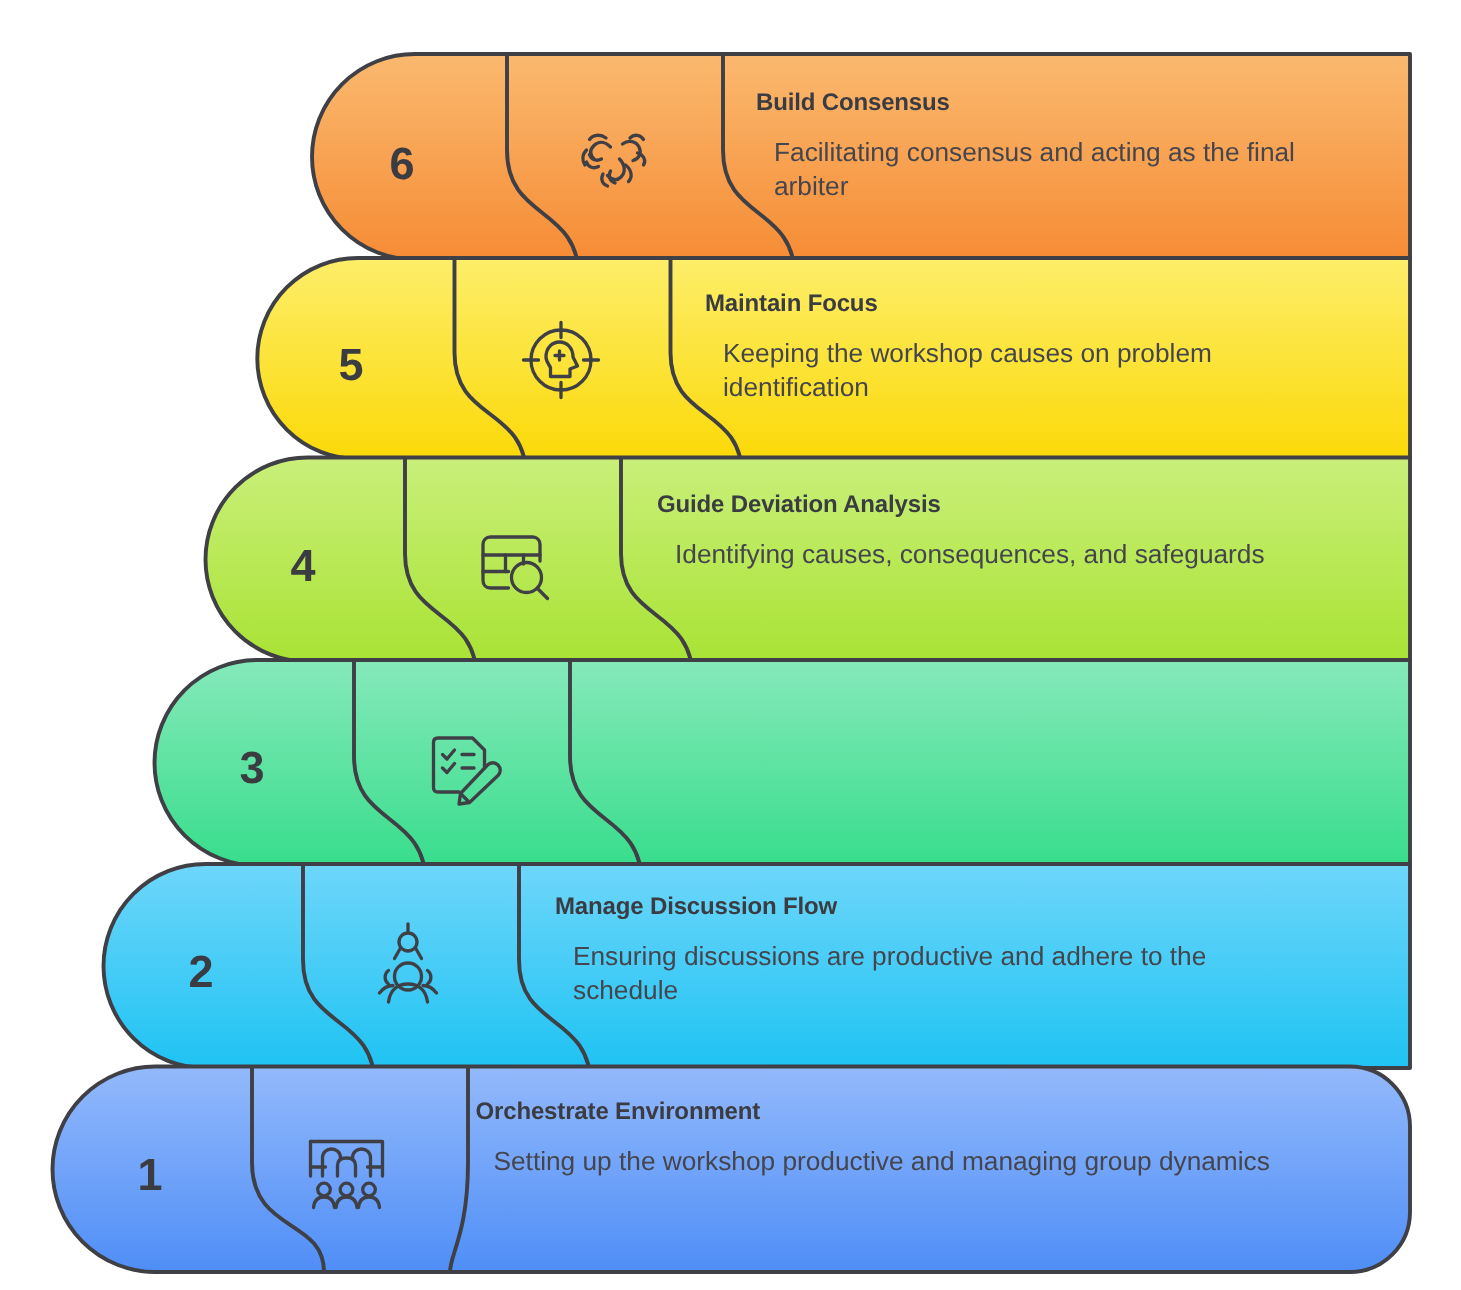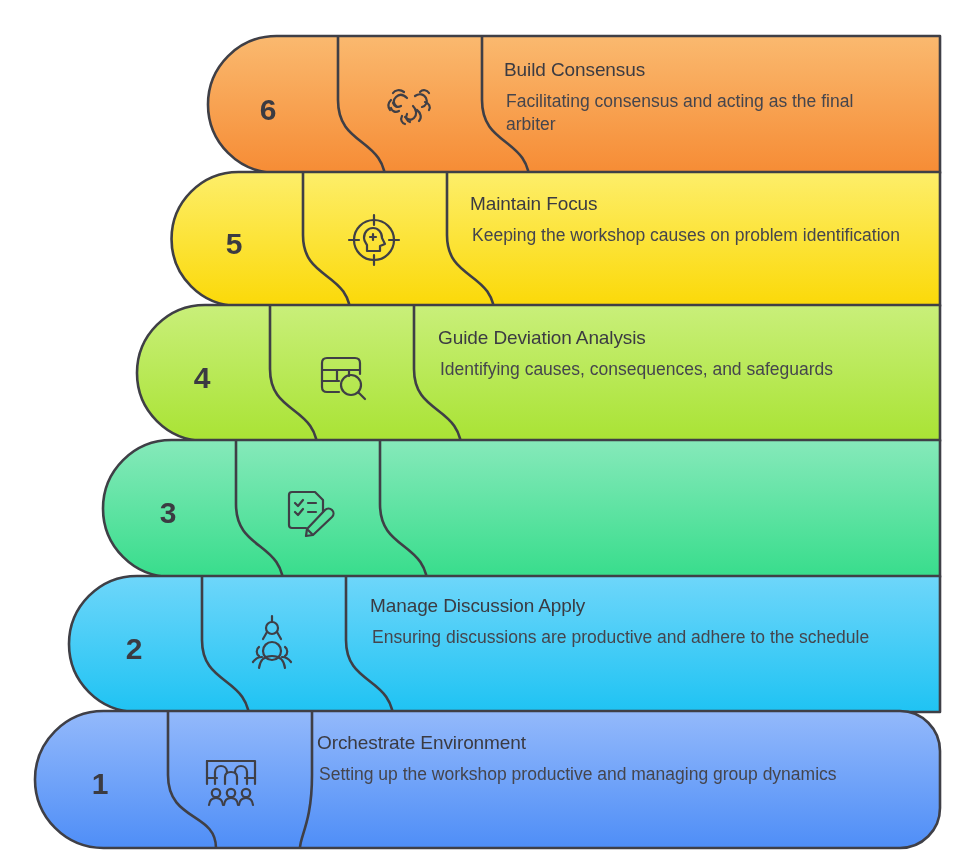--- a/index.html
+++ b/index.html
@@ -25,33 +25,33 @@
     left: 0;
     width: 974px;
     height: 860px;
   }
   .row-text {
     position: absolute;
     box-sizing: border-box;
     pointer-events: none;
   }
   .row-title {
-    font-size: 19px;
-    font-weight: normal;
+    font-size: 16px;
+    font-weight: bold;
     color: #3b3b42;
     line-height: 1.1;
     margin: 0 0 9px 0;
     letter-spacing: -0.1px;
   }
   .row-desc {
     font-size: 17.5px;
     font-weight: 400;
     color: #45454d;
     line-height: 1.32;
-    margin: 2px;
+    margin: 12px;
   }
   .row-number {
     position: absolute;
     font-size: 30px;
     font-weight: bold;
     color: #3b3b42;
     text-align: center;
     pointer-events: none;
   }
   .icon-holder {
@@ -225,21 +225,21 @@
       <path d="M41 27 L37 20"></path>
       <circle cx="32" cy="39" r="9"></circle>
       <path d="M19 56 C20 48, 25 44, 32 44 C39 44, 44 48, 45 56"></path>
       <path d="M19 35 C16 37, 16 42, 19 44"></path>
       <path d="M45 35 C48 37, 48 42, 45 44"></path>
       <path d="M13 50 C16 46, 19 45, 22 45"></path>
       <path d="M51 50 C48 46, 45 45, 42 45"></path>
     </svg>
   </div>
   <div class="row-text" style="left:370px; top:596px; width:520px;">
-    <div class="row-title">Manage Discussion Apply</div>
+    <div class="row-title">Manage Discussion Flow</div>
     <div class="row-desc">Ensuring discussions are productive and adhere to the schedule</div>
   </div>
 
   <div class="row-number" style="left:70px; top:767px; width:60px;">1</div>
   <div class="icon-holder" style="left:199px; top:748px; width:64px; height:64px;">
     <svg viewBox="0 0 64 64" width="64" height="64" fill="none" stroke="#3f3f46" stroke-width="2.2" stroke-linecap="round" stroke-linejoin="round">
       <path d="M8 13 L56 13 L56 21"></path>
       <path d="M8 13 L8 21"></path>
       <path d="M8 21 L8 36 M56 21 L56 36"></path>
       <path d="M16 36 L16 24 C16 20, 19 18, 22 18 C25 18, 28 20, 28 24"></path>

